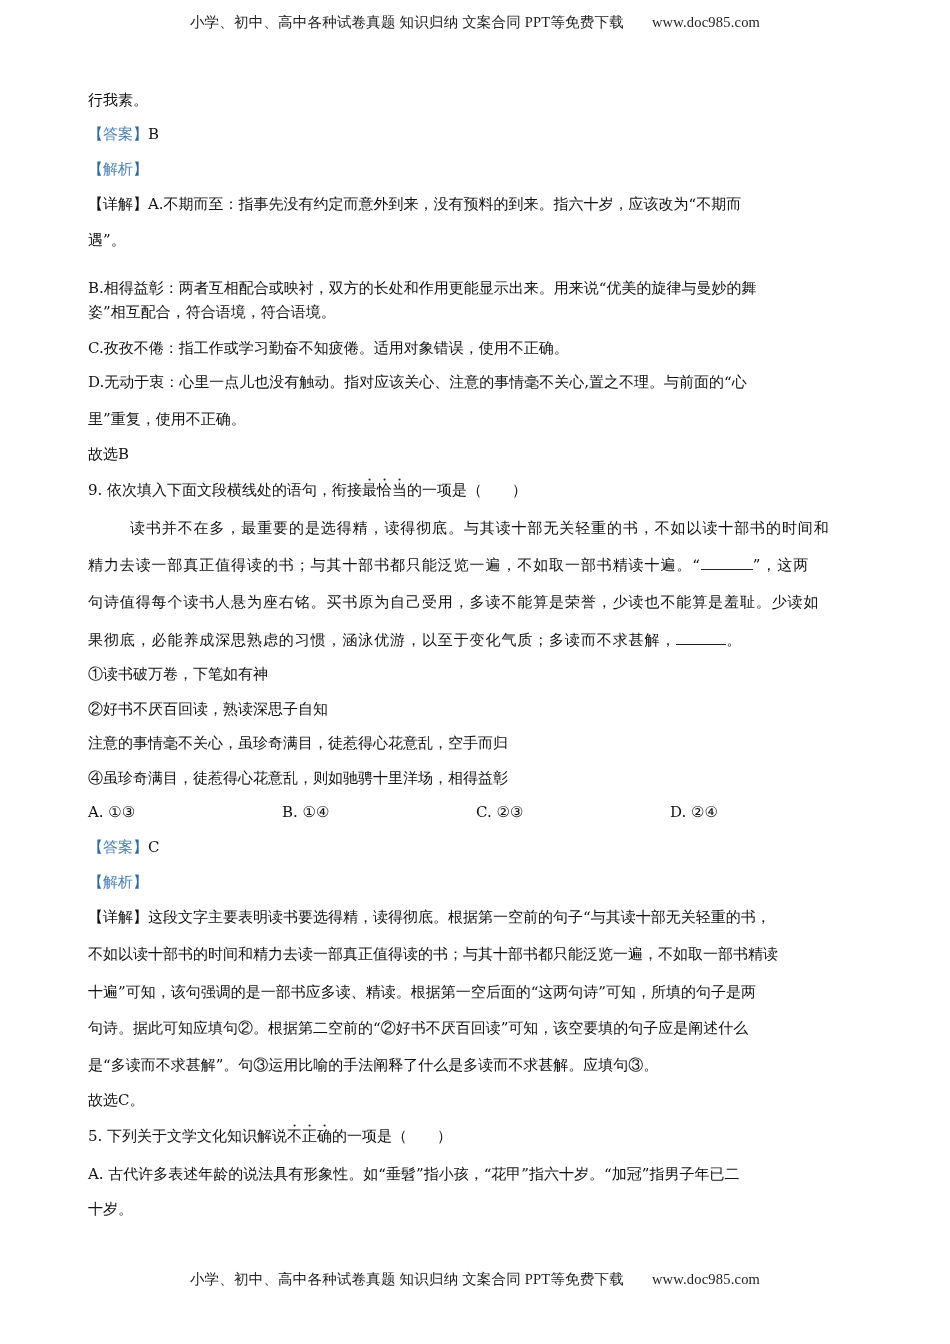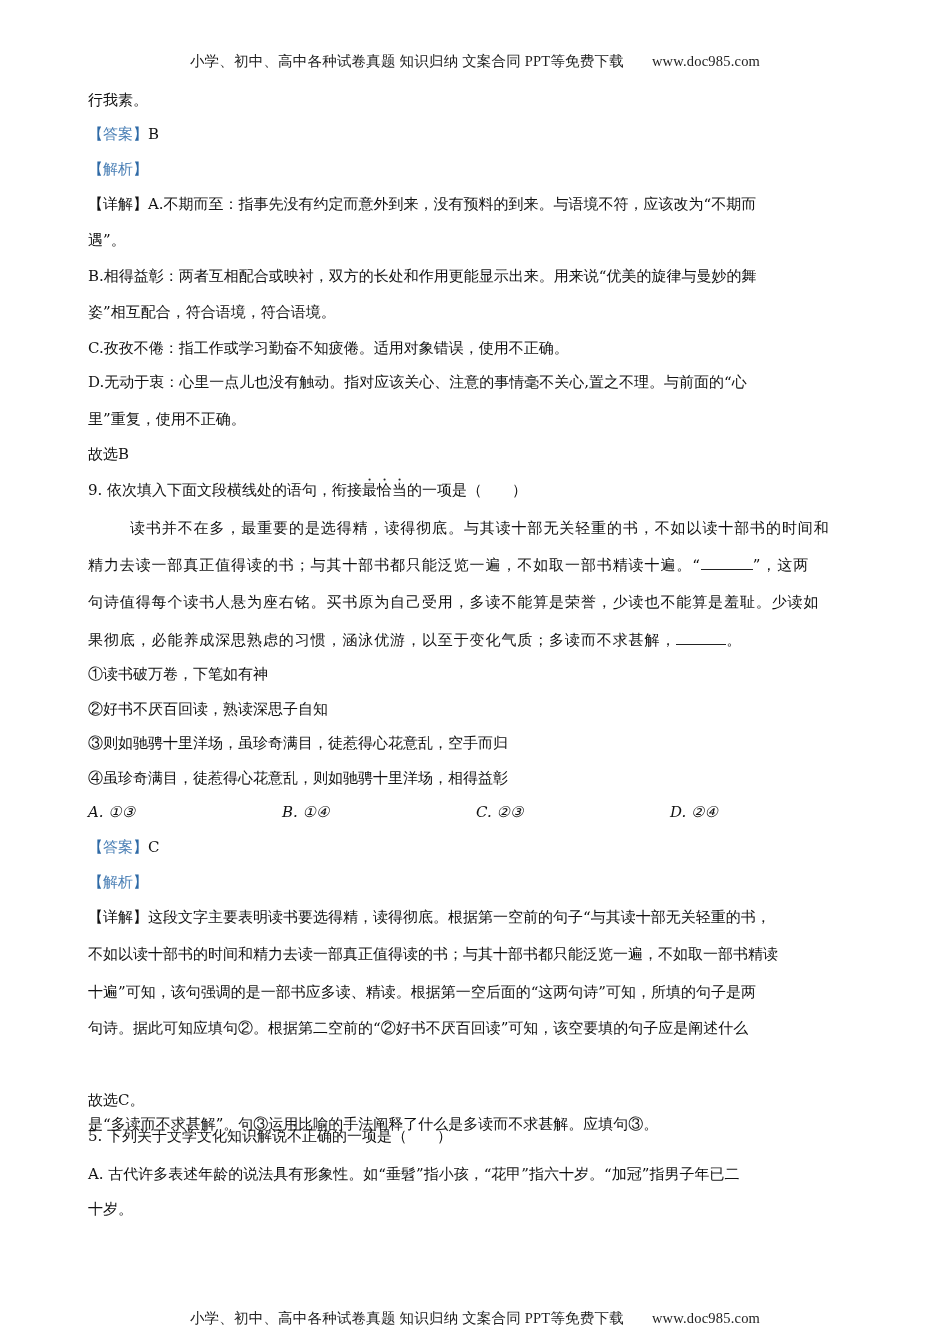--- a/index.html
+++ b/index.html
@@ -5,21 +5,20 @@
   html, body { margin: 0; padding: 0; background: #ffffff; }
   body {
     width: 950px; height: 1344px; position: relative; overflow: hidden;
     font-family: "DejaVu Serif", "Liberation Serif", serif;
     color: #111111;
   }
   .page-header, .page-footer {
     position: absolute; left: 0; width: 950px; text-align: center;
     font-size: 14.5px; color: #222222; letter-spacing: 0.2px;
     font-family: "Liberation Serif", "DejaVu Serif", serif;
-    margin-top: 39px;
   }
   .page-header { top: 13px; }
   .page-footer { top: 1270px; }
   .hdr-url { margin-left: 28px; }
 
   .content { position: absolute; left: 88px; top: 0; width: 776px; }
   .line {
     position: absolute; left: 0; white-space: nowrap;
     font-size: 15px; line-height: 20px;
   }
@@ -27,21 +26,21 @@
   .bracket { color: #2f6aa6; }
   .emph { position: relative; }
   .emph::before {
     content: "•"; position: absolute; top: -11px; left: 50%;
     transform: translateX(-50%); font-size: 7px; color: #222;
   }
   .para-kai {
     font-family: "DejaVu Serif", serif; letter-spacing: 0.9px;
   }
   .blank { display: inline-block; border-bottom: 1px solid #222; height: 14px; vertical-align: baseline; }
-  .opt { position: absolute; font-style: italic; }
+  .opt { position: absolute; }
 </style>
 </head>
 <body>
 
 <div class="page-header">
   <span>小学、初中、高中各种试卷真题 知识归纳 文案合同 PPT等免费下载</span><span class="hdr-url">www.doc985.com</span>
 </div>
 
 <div class="content">
 
@@ -49,24 +48,24 @@
 
   <div class="line" style="top:124px">
     <span class="bracket">【</span><span class="blue">答案</span><span class="bracket">】</span><span>B</span>
   </div>
 
   <div class="line" style="top:159px">
     <span class="bracket">【</span><span class="blue">解析</span><span class="bracket">】</span>
   </div>
 
   <div class="line" style="top:194px">
-    <span>【详解】</span><span>A.不期而至：指事先没有约定而意外到来，没有预料的到来。与语境不符，应该改为“不期而</span>
+    <span>【详解】</span><span>A.不期而至：指事先没有约定而意外到来，没有预料的到来。指六十岁，应该改为“不期而</span>
   </div>
   <div class="line" style="top:230px">遇”。</div>
-  <div class="line" style="top:266px">B.相得益彰：两者互相配合或映衬，双方的长处和作用更能显示出来。用来说“优美的旋律与曼妙的舞</div>
+  <div class="line" style="top:278px">B.相得益彰：两者互相配合或映衬，双方的长处和作用更能显示出来。用来说“优美的旋律与曼妙的舞</div>
   <div class="line" style="top:302px">姿”相互配合，符合语境，符合语境。</div>
   <div class="line" style="top:338px">C.孜孜不倦：指工作或学习勤奋不知疲倦。适用对象错误，使用不正确。</div>
   <div class="line" style="top:372px">D.无动于衷：心里一点儿也没有触动。指对应该关心、注意的事情毫不关心,置之不理。与前面的“心</div>
   <div class="line" style="top:409px">里”重复，使用不正确。</div>
   <div class="line" style="top:444px">故选B</div>
 
   <div class="line" style="top:480px">
     <span>9. 依次填入下面文段横线处的语句，衔接</span><span class="emph">最</span><span class="emph">恰</span><span class="emph">当</span><span>的一项是（　　）</span>
   </div>
 
@@ -74,21 +73,21 @@
   <div class="line para-kai" style="top:555px">
     <span>精力去读一部真正值得读的书；与其十部书都只能泛览一遍，不如取一部书精读十遍。“</span><span class="blank" style="width:52px"></span><span>”，这两</span>
   </div>
   <div class="line para-kai" style="top:592px">句诗值得每个读书人悬为座右铭。买书原为自己受用，多读不能算是荣誉，少读也不能算是羞耻。少读如</div>
   <div class="line para-kai" style="top:630px">
     <span>果彻底，必能养成深思熟虑的习惯，涵泳优游，以至于变化气质；多读而不求甚解，</span><span class="blank" style="width:50px"></span><span>。</span>
   </div>
 
   <div class="line" style="top:664px">①读书破万卷，下笔如有神</div>
   <div class="line" style="top:699px">②好书不厌百回读，熟读深思子自知</div>
-  <div class="line" style="top:733px">③则如驰骋十里洋场，虽珍奇满目，徒惹得心花意乱，空手而归</div>
+  <div class="line" style="top:733px">注意的事情毫不关心，虽珍奇满目，徒惹得心花意乱，空手而归</div>
   <div class="line" style="top:768px">④虽珍奇满目，徒惹得心花意乱，则如驰骋十里洋场，相得益彰</div>
 
   <div class="line" style="top:802px; width:776px">
     <span class="opt" style="left:0">A. ①③</span>
     <span class="opt" style="left:194px">B. ①④</span>
     <span class="opt" style="left:388px">C. ②③</span>
     <span class="opt" style="left:582px">D. ②④</span>
   </div>
 
   <div class="line" style="top:837px">
@@ -98,21 +97,21 @@
   <div class="line" style="top:872px">
     <span class="bracket">【</span><span class="blue">解析</span><span class="bracket">】</span>
   </div>
 
   <div class="line" style="top:907px">
     <span>【详解】</span><span>这段文字主要表明读书要选得精，读得彻底。根据第一空前的句子“与其读十部无关轻重的书，</span>
   </div>
   <div class="line" style="top:944px">不如以读十部书的时间和精力去读一部真正值得读的书；与其十部书都只能泛览一遍，不如取一部书精读</div>
   <div class="line" style="top:982px">十遍”可知，该句强调的是一部书应多读、精读。根据第一空后面的“这两句诗”可知，所填的句子是两</div>
   <div class="line" style="top:1018px">句诗。据此可知应填句②。根据第二空前的“②好书不厌百回读”可知，该空要填的句子应是阐述什么</div>
-  <div class="line" style="top:1114px">是“多读而不求甚解”。句③运用比喻的手法阐释了什么是多读而不求甚解。应填句③。</div>
+  <div class="line" style="top:1055px">是“多读而不求甚解”。句③运用比喻的手法阐释了什么是多读而不求甚解。应填句③。</div>
   <div class="line" style="top:1090px">故选C。</div>
 
   <div class="line" style="top:1126px">
     <span>5. 下列关于文学文化知识解说</span><span class="emph">不</span><span class="emph">正</span><span class="emph">确</span><span>的一项是（　　）</span>
   </div>
   <div class="line" style="top:1164px">A. 古代许多表述年龄的说法具有形象性。如“垂髫”指小孩，“花甲”指六十岁。“加冠”指男子年已二</div>
   <div class="line" style="top:1199px">十岁。</div>
 </div>
 
 <div class="page-footer">

